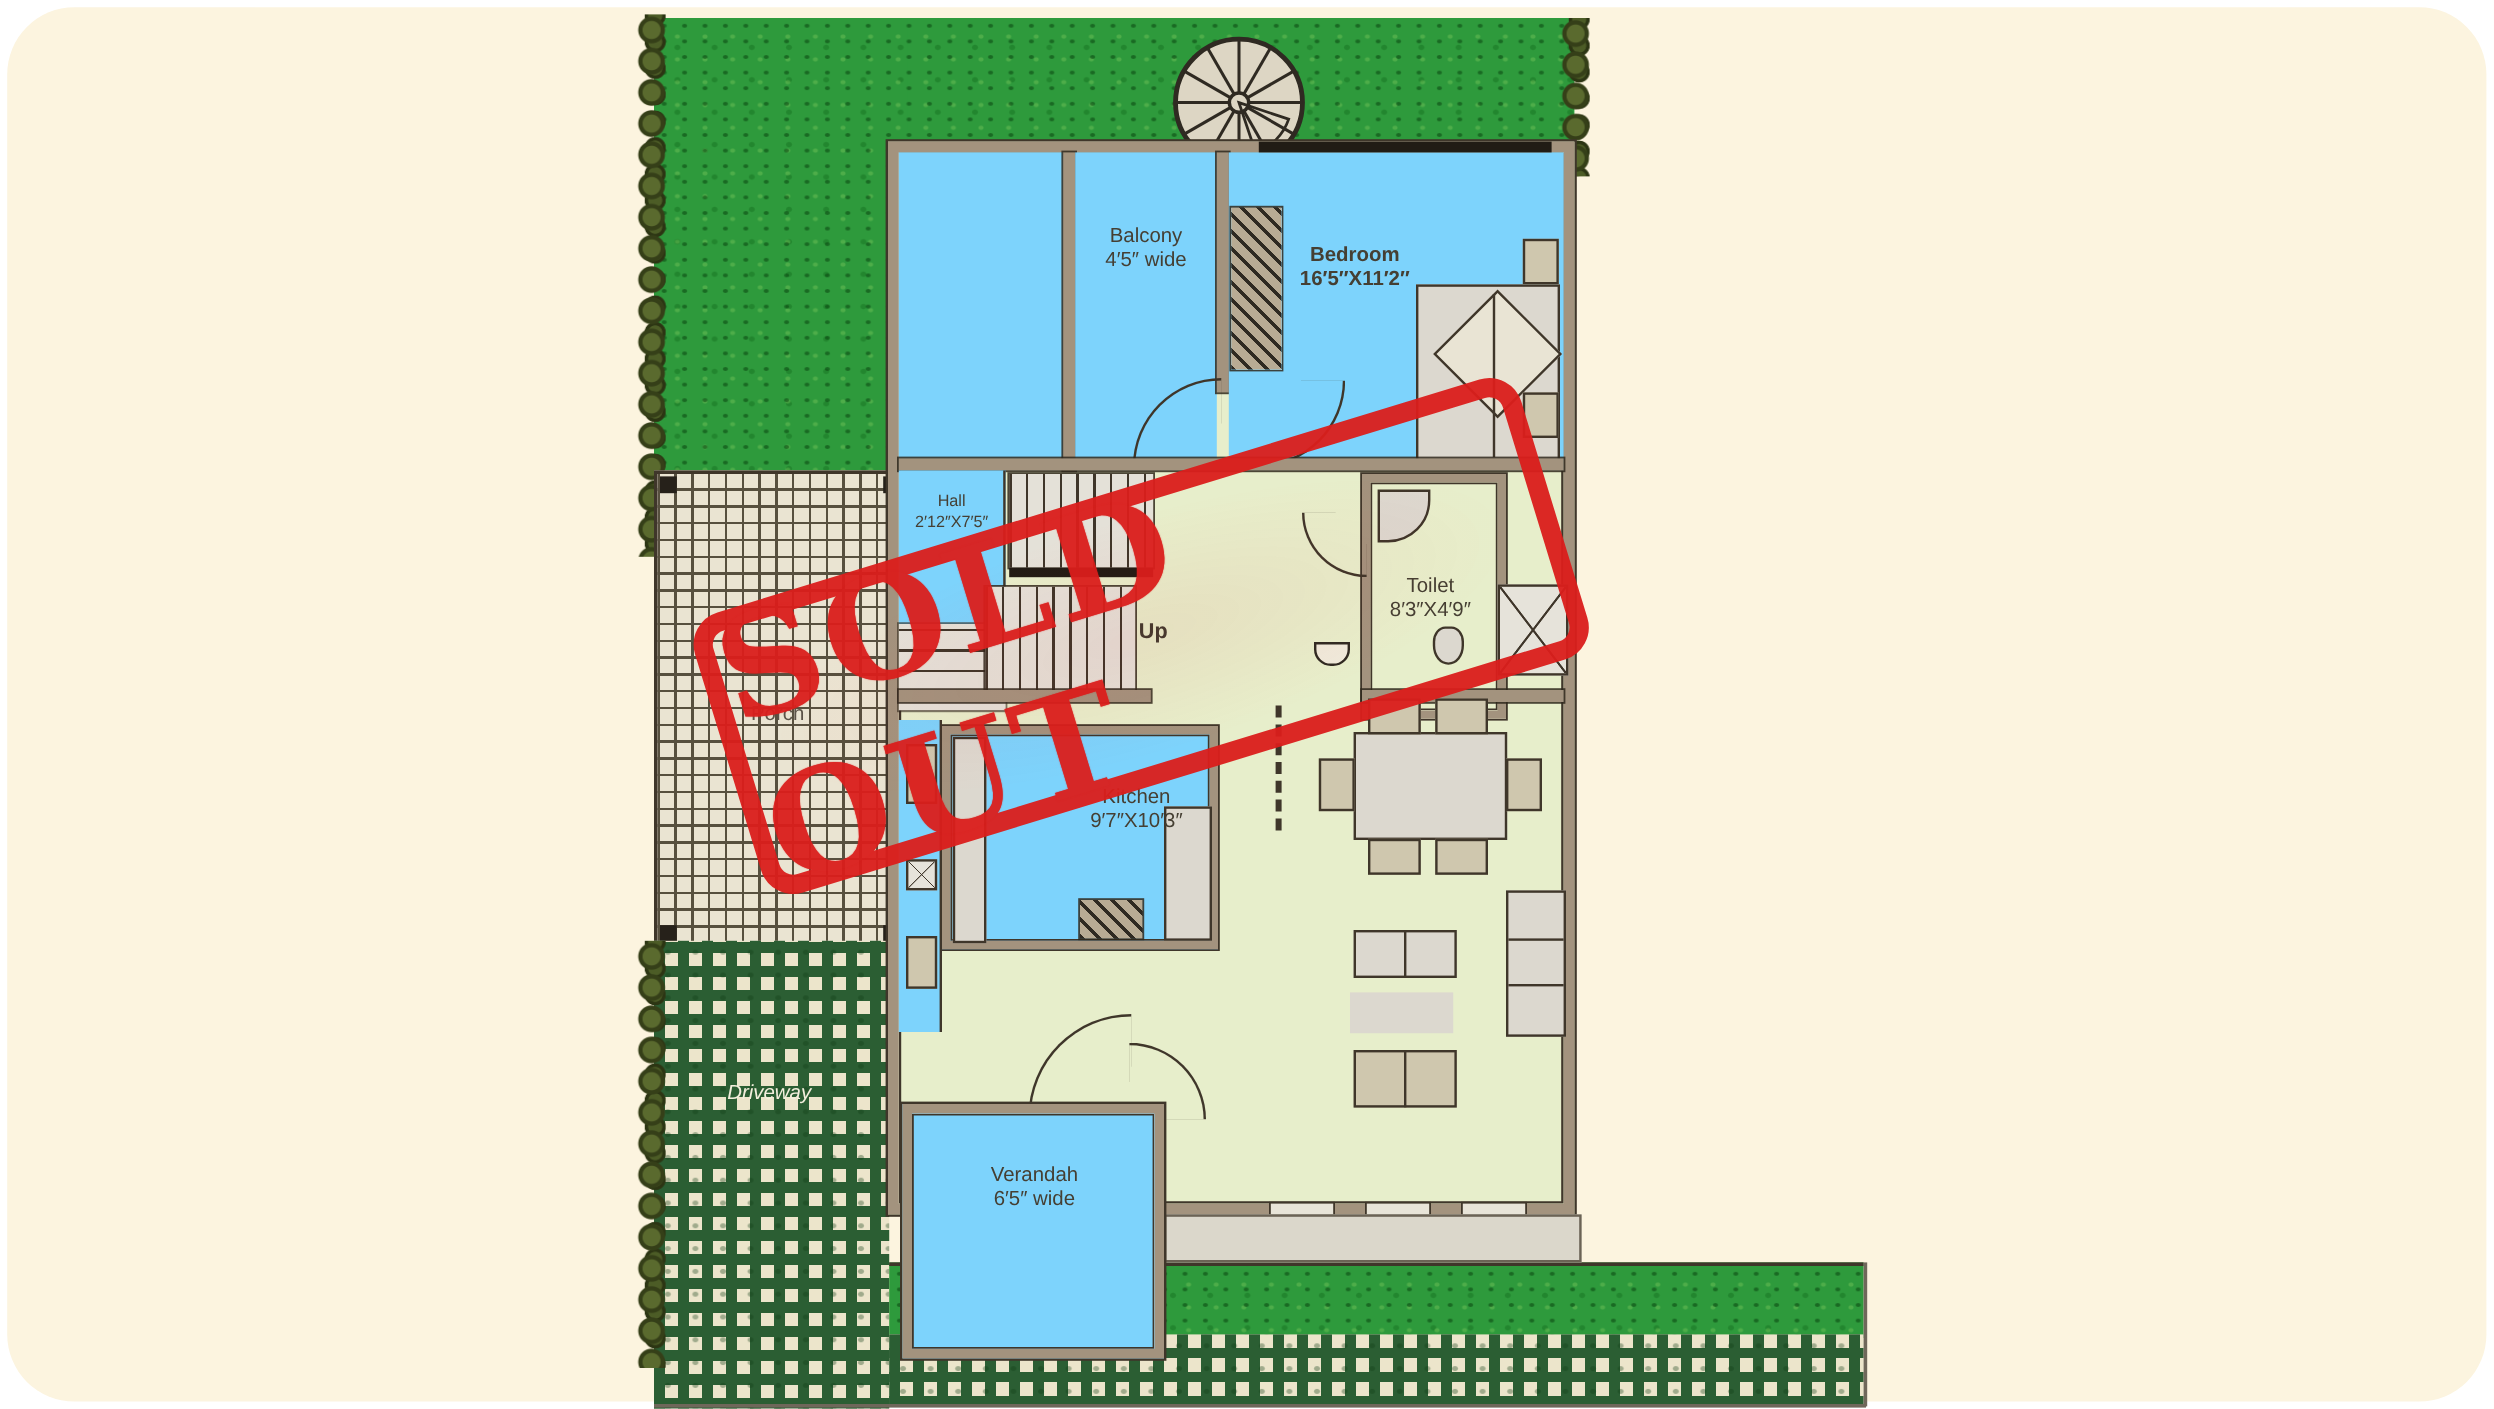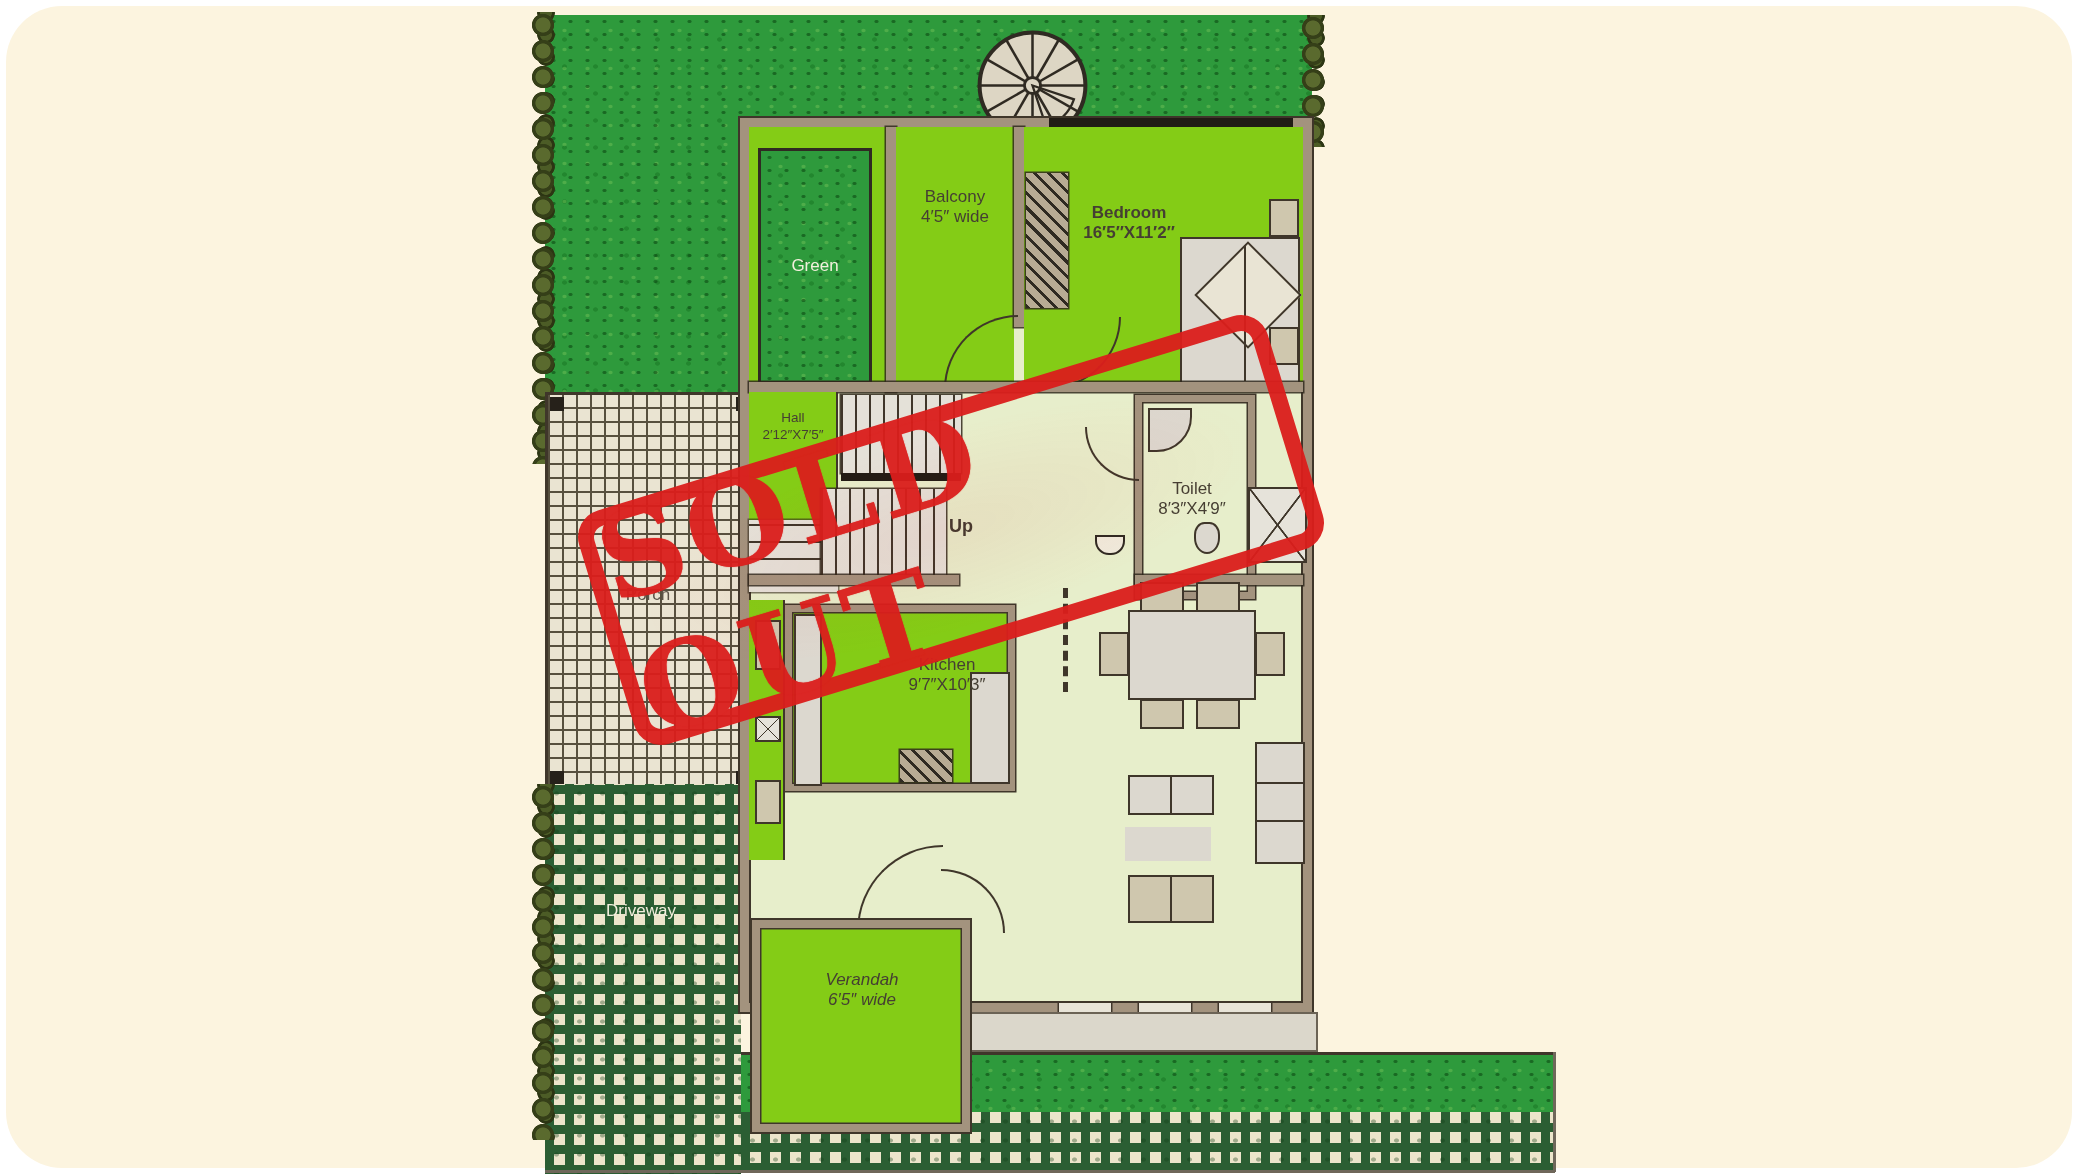--- a/index.html
+++ b/index.html
@@ -31,21 +31,21 @@
       radial-gradient(circle at 50% 50%, #5a6a2e 0 36%, #353f18 40% 54%, rgba(0,0,0,0) 58%),
       radial-gradient(circle at 50% 50%, #4c5c26 0 34%, #2c3513 38% 52%, rgba(0,0,0,0) 56%);
     background-size:30px 26px,24px 22px;
     background-position:0 0,6px 12px;
     background-repeat:repeat-y;}
   .pcol{width:14px;height:14px;background:#26211a;}
 
   
   .building{background:#e7eecb;border:9px solid #a3937e;
             box-shadow:0 0 0 2px #3f362a, inset 0 0 0 2px #3f362a;}
-  .room-gray{background:#84cc16;font-style:italic;}
+  .room-gray{background:#7dd3fc;}
   .wall{background:#a3937e;box-shadow:0 0 0 1.5px rgba(47,40,28,.85);}
   .greenpatch{border:3px solid #2f2a22;}
   .stairs{background-color:#e4e1d8;
     background-image:repeating-linear-gradient(90deg,#3f362a 0 2px,transparent 2px 14px);
     box-shadow:0 0 0 1.5px rgba(47,40,28,.85);}
   .darkband{background:#211c15;}
   .hatch{background:repeating-linear-gradient(45deg,#2f2a22 0 3px,#b8ab94 3px 10px);
          box-shadow:0 0 0 1.5px rgba(47,40,28,.85);}
   .shelves{background-color:#e4e1d8;
     background-image:repeating-linear-gradient(0deg,transparent 0 15px,#3f362a 15px 17px);
@@ -114,35 +114,32 @@
 
     <div class="abs porch" style="left:539px;top:386px;width:204px;height:392px;">
       <div class="abs lbl" style="left:100px;top:200px;color:#5a5348;">Porch</div>
       <div class="abs pcol" style="left:2px;top:2px;"></div>
       <div class="abs pcol" style="right:2px;top:2px;"></div>
       <div class="abs pcol" style="left:2px;bottom:2px;"></div>
       <div class="abs pcol" style="right:2px;bottom:2px;"></div>
     </div>
 
     <div class="abs checker" style="left:539px;top:778px;width:196px;height:390px;">
-      <div class="abs lbl lbl-light" style="left:96px;top:127px;">Driveway</div>
+      <div class="abs lbl lbl-light" style="left:96px;top:127px;font-style:italic;">Driveway</div>
     </div>
     <div class="abs bushes" style="left:522px;top:778px;width:32px;height:356px;"></div>
 
     <div class="abs grass" style="left:735px;top:1046px;width:812px;height:60px;border-top:3px solid #3f362a;"></div>
     <div class="abs checker" style="left:735px;top:1106px;width:812px;height:60px;"></div>
     <div class="abs" style="left:539px;top:1164px;width:1010px;height:0;border-top:3px solid #6f675a;"></div>
     <div class="abs" style="left:1547px;top:1046px;width:0;height:120px;border-left:3px solid #6f675a;"></div>
 
     <div class="abs building" style="left:734px;top:112px;width:554px;height:876px;">
 
       <div class="abs room-gray" style="left:0;top:0;width:137px;height:265px;"></div>
-      <div class="abs grass greenpatch" style="left:9px;top:21px;width:108px;height:230px;">
-        <div class="abs lbl lbl-light" style="left:54px;top:115px;">Green</div>
-      </div>
       <div class="abs wall" style="left:137px;top:0;width:10px;height:265px;"></div>
 
       <div class="abs room-gray" style="left:147px;top:0;width:118px;height:265px;"></div>
       <div class="abs lbl" style="left:206px;top:80px;width:70px;">
         <span>Balcony</span>
         <span class="dim">4′5″ wide</span>
       </div>
       <div class="abs wall" style="left:265px;top:0;width:10px;height:200px;"></div>
       <div class="abs arc-tl" style="left:195px;top:188px;width:72px;height:72px;"></div>
 

